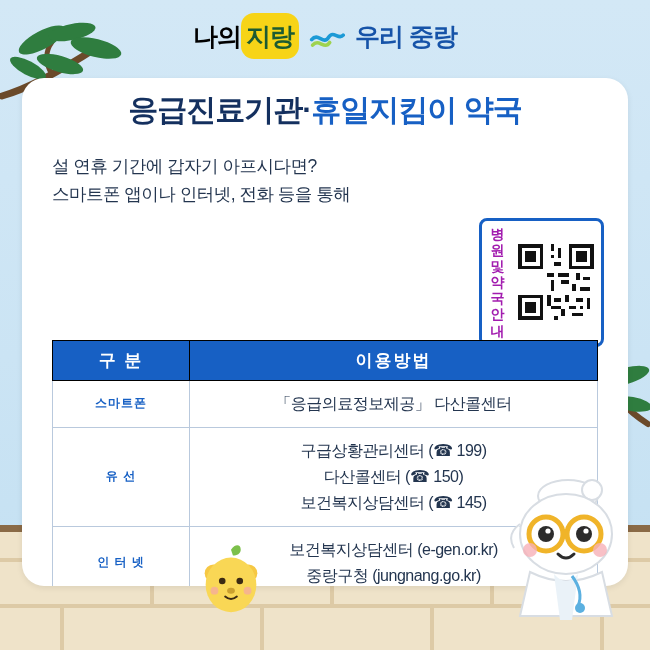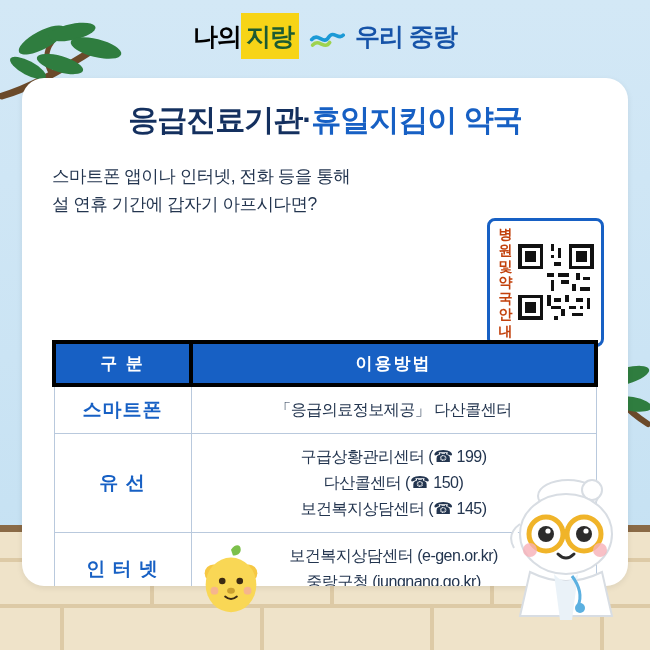--- a/index.html
+++ b/index.html
@@ -22,68 +22,68 @@
   .bottom-wall:after{
     content:"";position:absolute;left:0;right:0;top:72px;height:4px;background:#ddcaa6;
   }
   .brick{position:absolute;width:4px;background:#ddcaa6;}
   
   .logo{
     position:absolute;top:20px;left:0;right:0;text-align:center;
     font-size:25px;font-weight:bold;letter-spacing:-1px;
   }
   .logo .g{color:#000000;}
-  .logo .y{background:#f7d417;color:#1c5b32;padding:9px 5px;border-radius:0;}
+  .logo .y{background:#f7d417;color:#1c5b32;padding:9px 5px;border-radius:13px;}
   .logo .b{color:#1653a8;}
   .logo .wave{
     display:inline-block;width:36px;height:22px;vertical-align:-3px;margin:0 4px;
   }
   
   .card{
     position:absolute;left:22px;top:78px;width:606px;height:508px;
     background:#ffffff;border-radius:22px;
     box-shadow:0 2px 6px rgba(0,0,0,.08);
     overflow:hidden;
   }
   .title{
-    text-align:center;margin-top:22px;
+    text-align:center;margin-top:12px;
     font-size:30px;font-weight:bold;color:#14305f;letter-spacing:-1px;
   }
   .title .accent{color:#1760c4;}
   .lead{
     margin:22px 0 0 30px;font-size:17.5px;line-height:1.58;color:#23354f;
     letter-spacing:-0.5px;width:400px;
   }
   
   .qr-wrap{
     position:absolute;right:24px;top:140px;
     border:3px solid #1760c4;border-radius:8px;
     display:flex;align-items:center;background:#fff;
     padding:5px 7px 5px 5px;
   }
   .qr-label{
-    color:#c2410c;font-weight:bold;font-size:14px;line-height:1.15;
-    text-align:center;width:20px;margin-right:3px;letter-spacing:-1px;
+    color:#a21caf;font-weight:bold;font-size:14px;line-height:1.15;
+    text-align:center;width:20px;margin-right:11px;letter-spacing:-1px;
   }
   .qr-code{width:76px;height:76px;}
   
   table{
     position:absolute;left:30px;top:262px;width:546px;
     border-collapse:collapse;
   }
   th{
     background:#1760c4;color:#fff;font-size:17px;font-weight:bold;
-    padding:8px 0;border:4px solid #000000;letter-spacing:2px;
+    padding:8px 0;border:1px solid #000000;letter-spacing:2px;
   }
   td{
     border:1px solid #b9c9dd;font-size:16px;color:#23354f;text-align:center;
     padding:10px 4px;letter-spacing:-0.5px;
   }
   td.label{
-    color:#1760c4;font-weight:bold;font-size:19px;width:128px;letter-spacing:1px;
+    color:#1760c4;font-weight:bold;font-size:12px;width:128px;letter-spacing:1px;
   }
   td .line{line-height:1.62;}
   
   .pine{position:absolute;}
   .char{position:absolute;right:14px;bottom:28px;width:140px;height:150px;}
   .bear{position:absolute;left:192px;bottom:32px;width:78px;height:78px;}
 </style>
 </head>
 <body>
 
@@ -134,22 +134,22 @@
   <span class="b">우리 중랑</span>
 </div>
 
 <div class="card">
 
   <div class="title">
     <span>응급진료기관</span><span>·</span><span class="accent">휴일지킴이 약국</span>
   </div>
 
   <div class="lead">
+    <div>설 연휴 기간에 갑자기 아프시다면?</div>
     <div>스마트폰 앱이나 인터넷, 전화 등을 통해</div>
-    <div>설 연휴 기간에 갑자기 아프시다면?</div>
   </div>
 
   <div class="qr-wrap">
     <div class="qr-label">
       <div>병원</div>
       <div>및</div>
       <div>약국</div>
       <div>안내</div>
     </div>
     <svg class="qr-code" viewBox="0 0 21 21" shape-rendering="crispEdges">

